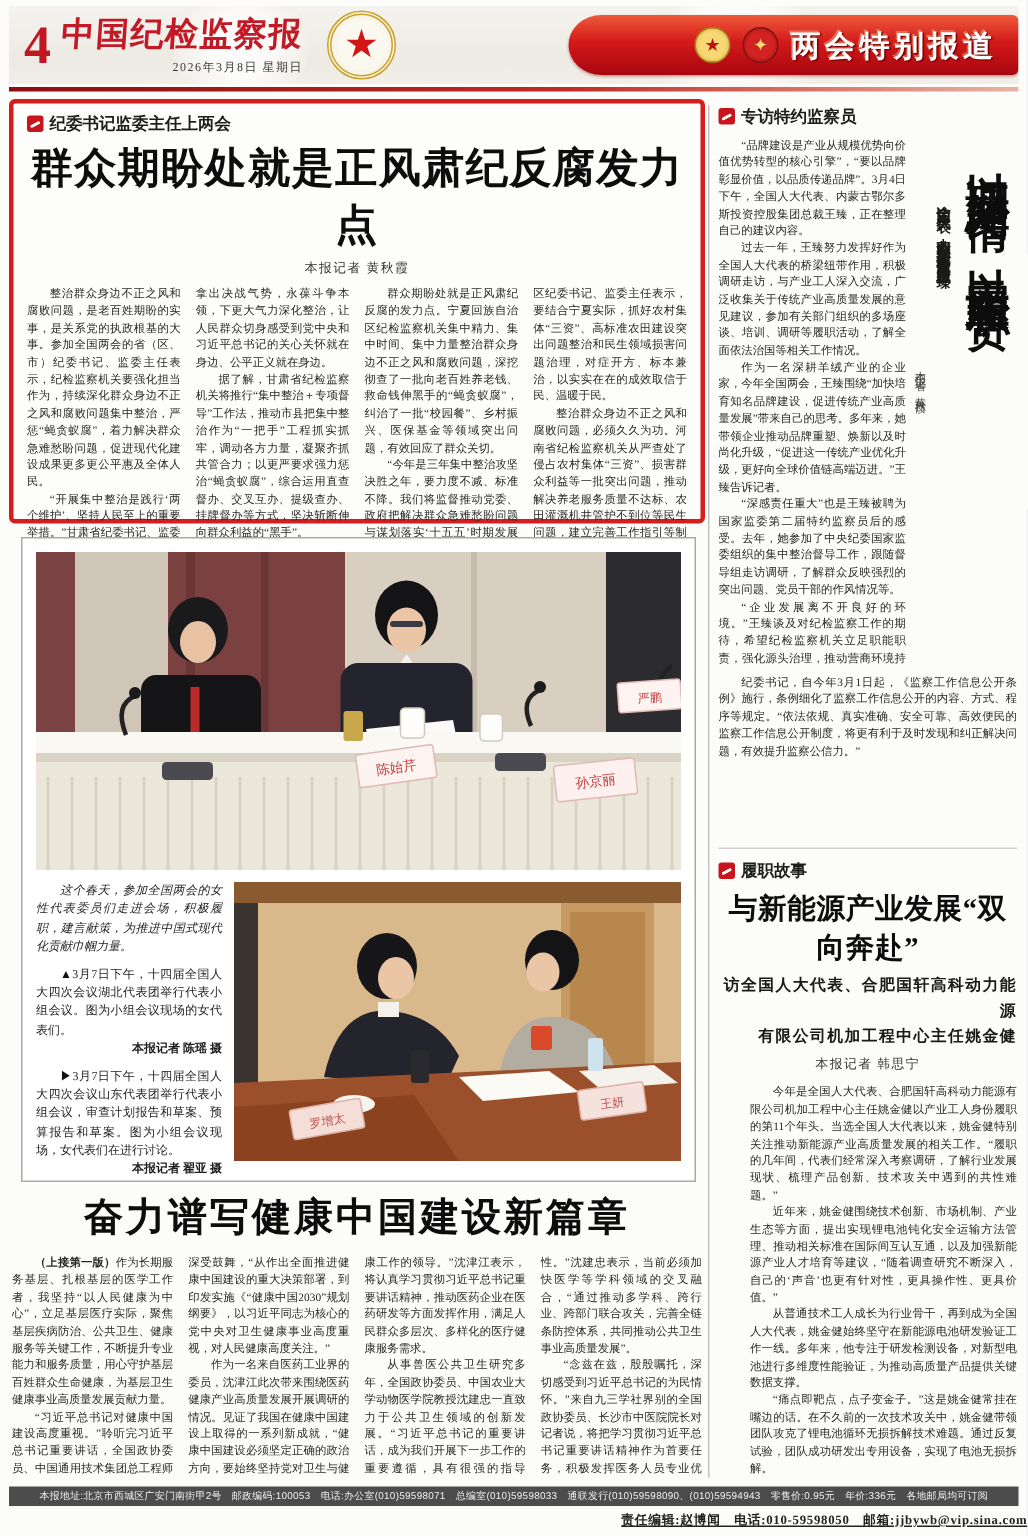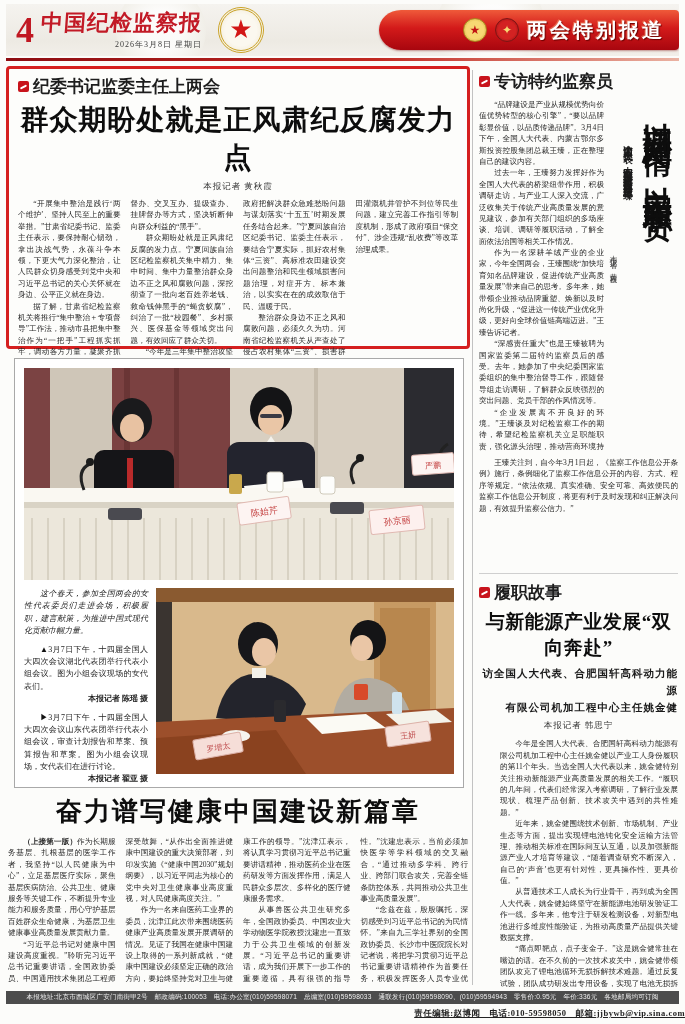--- a/index.html
+++ b/index.html
@@ -33,21 +33,21 @@
   .badge-cppcc { background:radial-gradient(circle,#d32222 55%,#8e0b0b 100%); color:#f7d873; border:1px solid #7c1515; }
   .ribbon-text { font-size:20px; font-weight:bold; color:#fff; letter-spacing:3px;
                  text-shadow:1px 1px 1px #6d0000, -1px -1px 0 rgba(255,230,160,.35); }
   .red-rule { position:absolute; left:6px; top:58px; width:673px; height:3px;
               background:linear-gradient(90deg,#8e0d12 0%,#c22a22 55%,#eab2a2 100%); }
 
   
   .divider-v { position:absolute; left:472px; top:70px; width:1px; height:915px; background:#c2c2c2; }
 
   
-  .kicker { display:flex; align-items:center; gap:4px; font-size:17px; font-weight:bold; color:#1d1d1d; }
+  .kicker { display:flex; align-items:center; gap:4px; font-size:11px; font-weight:bold; color:#1d1d1d; }
   .kicker-icon { width:11px; height:11px; background:#c8141c; border-radius:2px; position:relative; flex:0 0 auto; }
   .kicker-icon:before { content:""; position:absolute; left:2px; top:5px; width:7px; height:2px;
                         background:#fff; transform:rotate(-28deg); border-radius:1px; }
   .body-text p { font-size:7.6px; line-height:1.5; text-align:justify; text-indent:2em; color:#272727; margin:0; }
   .byline { font-size:8.5px; text-align:center; color:#333; letter-spacing:1px; }
 
   
   .main-article { position:absolute; left:6px; top:66px; width:464px; height:283px;
                   border:3px solid #d51f1f; border-radius:4px; background:#fdfdfb; padding:6px 9px; }
   .main-headline { font-size:28px; font-weight:bold; text-align:center; letter-spacing:1px;
@@ -125,20 +125,21 @@
   <div class="divider-v"></div>
 
   <div class="main-article">
     <div class="kicker">
       <span class="kicker-icon"></span>
       <span>纪委书记监委主任上两会</span>
     </div>
     <div class="main-headline">群众期盼处就是正风肃纪反腐发力点</div>
     <div class="byline main-byline">本报记者 黄秋霞</div>
     <div class="body-text main-body">
+      <p>整治群众身边不正之风和腐败问题，是老百姓期盼的实事，是关系党的执政根基的大事。参加全国两会的省（区、市）纪委书记、监委主任表示，纪检监察机关要强化担当作为，持续深化群众身边不正之风和腐败问题集中整治，严惩“蝇贪蚁腐”，着力解决群众急难愁盼问题，促进现代化建设成果更多更公平惠及全体人民。</p>
       <p>“开展集中整治是践行‘两个维护’、坚持人民至上的重要举措。”甘肃省纪委书记、监委主任表示，要保持耐心韧劲，拿出决战气势，永葆斗争本领，下更大气力深化整治，让人民群众切身感受到党中央和习近平总书记的关心关怀就在身边、公平正义就在身边。</p>
       <p>据了解，甘肃省纪检监察机关将推行“集中整治＋专项督导”工作法，推动市县把集中整治作为“一把手”工程抓实抓牢，调动各方力量，凝聚齐抓共管合力；以更严要求强力惩治“蝇贪蚁腐”，综合运用直查督办、交叉互办、提级查办、挂牌督办等方式，坚决斩断伸向群众利益的“黑手”。</p>
       <p>群众期盼处就是正风肃纪反腐的发力点。宁夏回族自治区纪检监察机关集中精力、集中时间、集中力量整治群众身边不正之风和腐败问题，深挖彻查了一批向老百姓养老钱、救命钱伸黑手的“蝇贪蚁腐”，纠治了一批“校园餐”、乡村振兴、医保基金等领域突出问题，有效回应了群众关切。</p>
       <p>“今年是三年集中整治攻坚决胜之年，要力度不减、标准不降。我们将监督推动党委、政府把解决群众急难愁盼问题与谋划落实‘十五五’时期发展任务结合起来。”宁夏回族自治区纪委书记、监委主任表示，要结合宁夏实际，抓好农村集体“三资”、高标准农田建设突出问题整治和民生领域损害问题治理，对症开方、标本兼治，以实实在在的成效取信于民、温暖于民。</p>
       <p>整治群众身边不正之风和腐败问题，必须久久为功。河南省纪检监察机关从严查处了侵占农村集体“三资”、损害群众利益等一批突出问题，推动解决养老服务质量不达标、农田灌溉机井管护不到位等民生问题，建立完善工作指引等制度机制，形成了政府项目“保交付”、涉企违规“乱收费”等改革治理成果。</p>
 
     </div>
   </div>
 
   <div class="photo-panel">
@@ -291,21 +292,21 @@
         <p>“深感责任重大”也是王臻被聘为国家监委第二届特约监察员后的感受。去年，她参加了中央纪委国家监委组织的集中整治督导工作，跟随督导组走访调研，了解群众反映强烈的突出问题、党员干部的作风情况等。</p>
         <p>“企业发展离不开良好的环境。”王臻谈及对纪检监察工作的期待，希望纪检监察机关立足职能职责，强化源头治理，推动营商环境持续改善、不断优化，为企业高质量发展保驾护航。</p>
       </div>
       <div class="vert-block">
         <div class="vert vert-byline">本报记者　黄秋霞</div>
         <div class="vert vert-subtitle">访全国人大代表、内蒙古鄂尔多斯投资控股集团总裁王臻</div>
         <div class="vert vert-headline">以调研知民情　以实干履职责</div>
       </div>
     </div>
     <div class="interview-bottom body-text">
-      <p>王臻关注到，自今年3月1日起，《监察工作信息公开条例》施行，条例细化了监察工作信息公开的内容、方式、程序等规定。“依法依规、真实准确、安全可靠、高效便民的监察工作信息公开制度，将更有利于及时发现和纠正解决问题，有效提升监察公信力。”</p>
+      <p>纪委书记，自今年3月1日起，《监察工作信息公开条例》施行，条例细化了监察工作信息公开的内容、方式、程序等规定。“依法依规、真实准确、安全可靠、高效便民的监察工作信息公开制度，将更有利于及时发现和纠正解决问题，有效提升监察公信力。”</p>
     </div>
 
     <div class="story-section">
       <div class="kicker">
         <span class="kicker-icon"></span>
         <span>履职故事</span>
       </div>
       <div class="story-headline">与新能源产业发展“双向奔赴”</div>
       <div class="story-subtitle">
         <div>访全国人大代表、合肥国轩高科动力能源</div>

